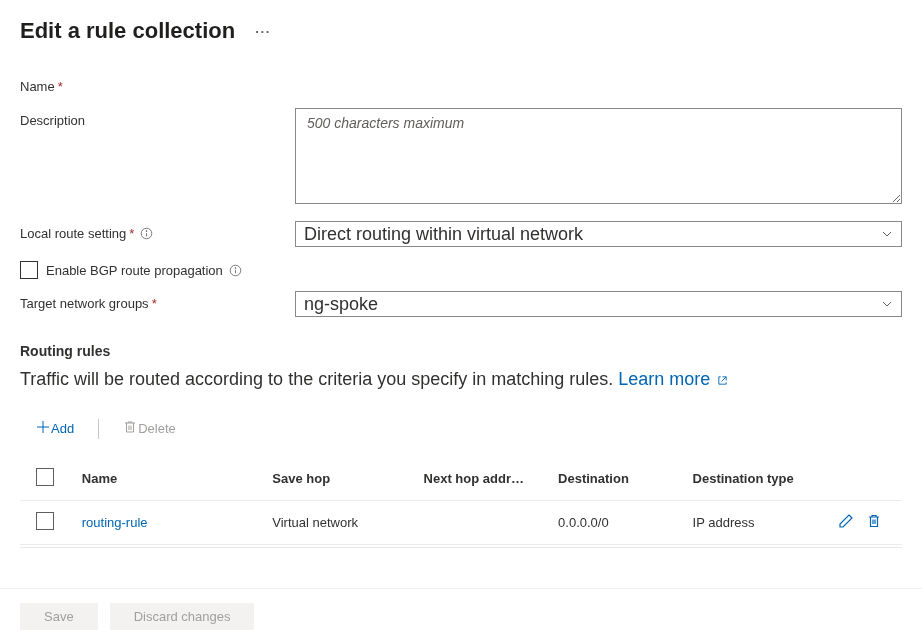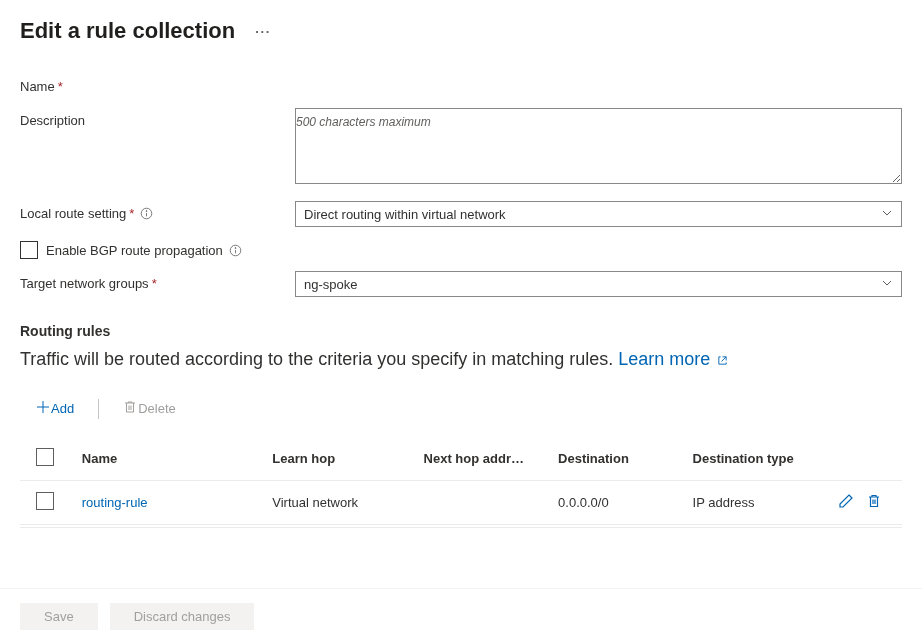--- a/index.html
+++ b/index.html
@@ -74,36 +74,36 @@
       font-size: 13px;
       outline: none;
     }
     .text-input[readonly] {
       background: #f3f2f1;
       border-color: #e1dfdd;
       color: #605e5c;
     }
     .textarea {
       width: 100%;
-      height: 76px;
-      padding: 6px 0;
+      height: 96px;
+      padding: 6px 11px;
       border: 1px solid #8a8886;
       font-family: inherit;
-      font-size: 12px;
+      font-size: 14px;
       resize: both;
       outline: none;
     }
     .textarea::placeholder { font-style: italic; color: #605e5c; }
     .dropdown {
       width: 100%;
       height: 26px;
       padding: 4px 8px;
       border: 1px solid #8a8886;
       font-family: inherit;
-      font-size: 13px;
+      font-size: 18px;
       background: #fff;
       display: flex;
       align-items: center;
       justify-content: space-between;
       cursor: pointer;
     }
     .chev-down svg { width: 12px; height: 12px; }
     .checkbox-row {
       display: flex;
       align-items: center;
@@ -345,21 +345,21 @@
   </div>
 
   <div class="table-wrap">
   <table class="table">
     <thead>
       <tr>
         <th class="col-check">
           <span class="row-checkbox"></span>
         </th>
         <th class="col-name">Name</th>
-        <th class="col-nh">Learn hop</th>
+        <th class="col-nh">Save hop</th>
         <th class="col-nha">Next hop addr…</th>
         <th class="col-dest">Destination</th>
         <th class="col-dt">Destination type</th>
         <th class="col-act"></th>
       </tr>
     </thead>
     <tbody>
       <tr>
         <td class="col-check">
           <span class="row-checkbox"></span>

